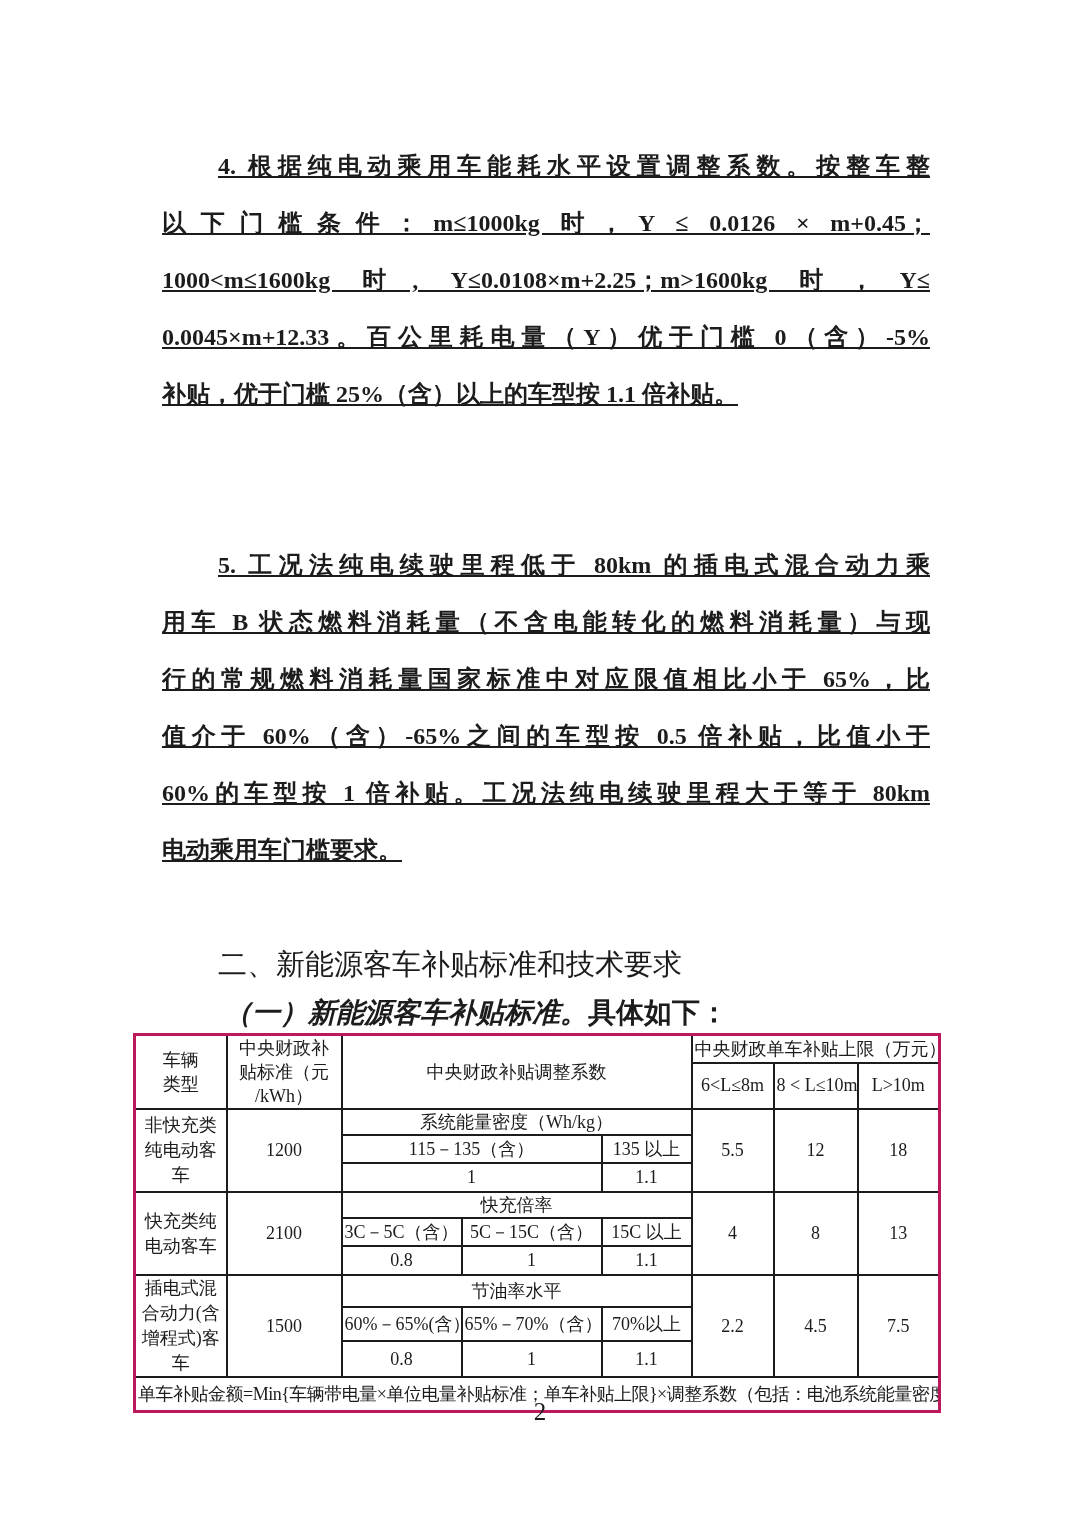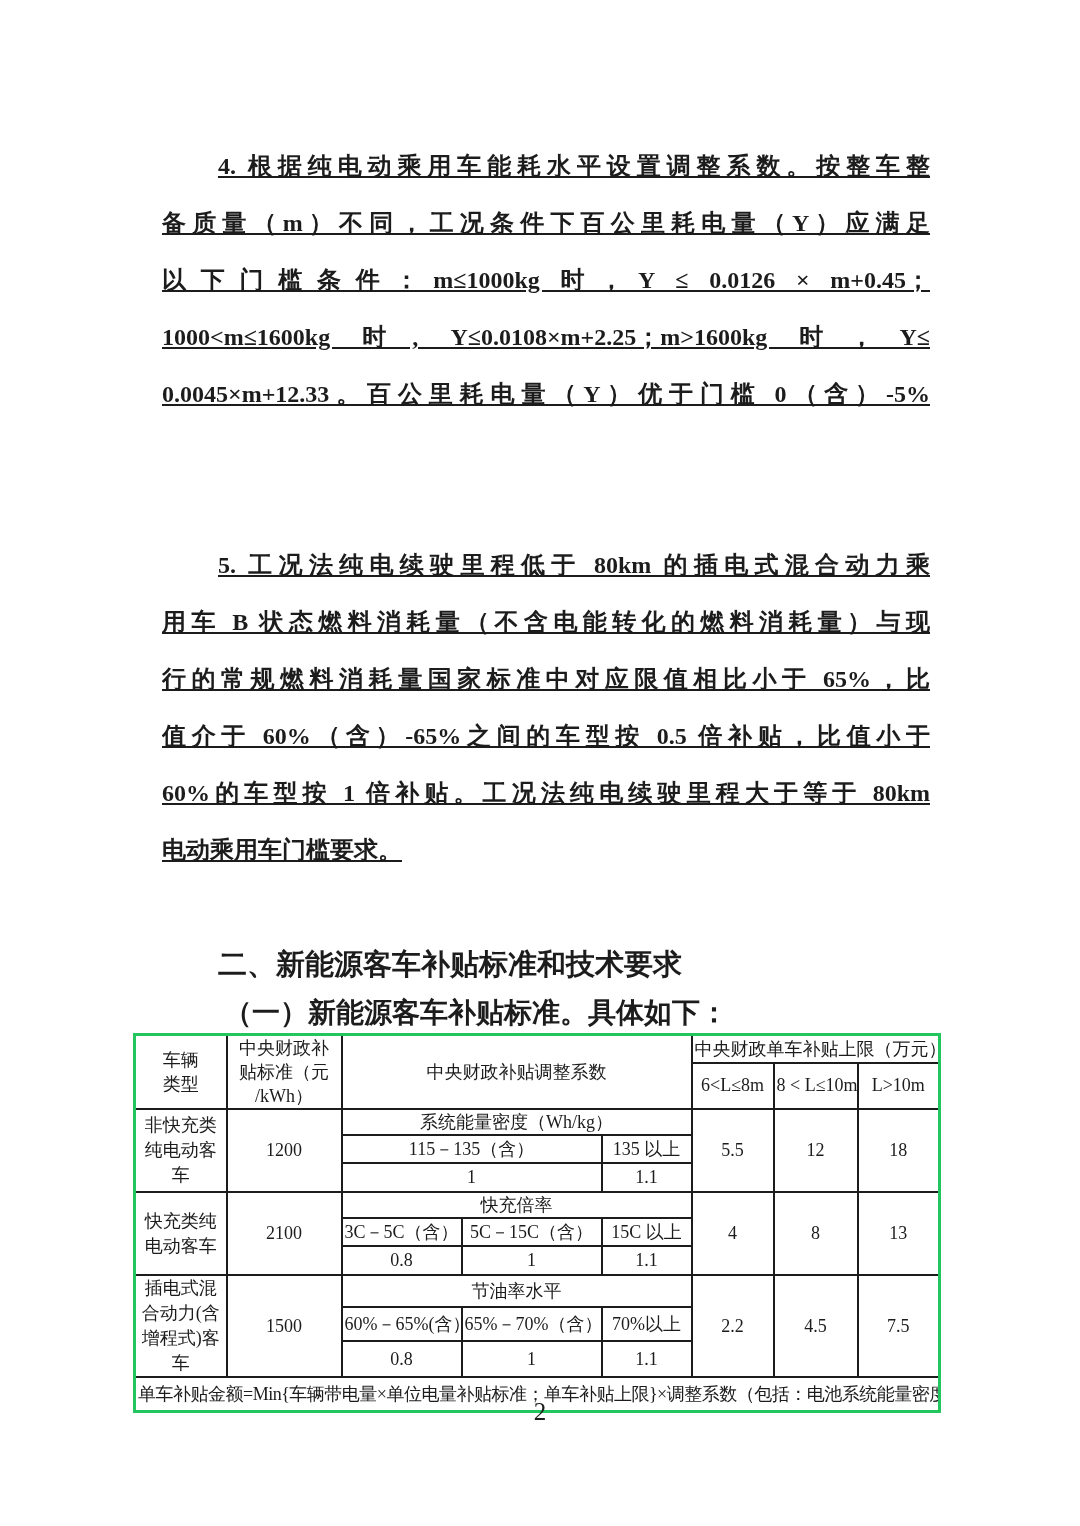--- a/index.html
+++ b/index.html
@@ -22,34 +22,34 @@
     text-align:justify; text-align-last:justify;
     overflow:hidden;
     text-decoration:underline;
   }
   .line.first { text-indent:56px; }
   .line.end   { text-align-last:left; }
   
   .heading {
     position:absolute; left:162px; top:936px; width:768px;
     height:57px; line-height:57px;
-    font-size:29px; font-weight:700; text-indent:56px;
+    font-size:29px; font-weight:400; text-indent:56px;
   }
   .subheading {
     position:absolute; left:162px; top:993px; width:768px;
     height:40px; line-height:40px; font-size:28px; text-indent:62px;
   }
-  .subheading .kai  { font-weight:700; }
+  .subheading .kai  { font-weight:700; font-style:italic; }
   .subheading .rest { font-weight:600; font-style:normal; }
   
   table.subsidy {
     position:absolute; left:133px; top:1033px;
     width:805px;
     border-collapse:collapse; table-layout:fixed;
-    border:3px solid #22c55e;
+    border:3px solid #be185d;
   }
   .subsidy th, .subsidy td {
     border:2px solid #1c1c1c;
     text-align:center; vertical-align:middle;
     padding:0 2px; font-size:18px; font-weight:400;
     overflow:hidden;
   }
   .pre { white-space:pre-line; }
   .hz        { font-weight:700; font-size:19px; line-height:24px; }
   .capgroup  { font-weight:700; font-size:17px; white-space:nowrap; }
@@ -77,24 +77,24 @@
     text-align:center; font-size:25px; font-weight:400;
   }
 </style>
 </head>
 <body>
 
 <div class="doc">
 
   <div class="para" id="para4">
     <div class="line first">4. 根据纯电动乘用车能耗水平设置调整系数。按整车整</div>
-    <div class="line">备质量（m）不同，工况条件下百公里耗电量（Y）应满足</div>
     <div class="line">以下门槛条件：m≤1000kg 时，Y ≤ 0.0126 × m+0.45；</div>
     <div class="line">1000&lt;m≤1600kg 时, Y≤0.0108×m+2.25；m&gt;1600kg 时，Y≤</div>
     <div class="line">0.0045×m+12.33。百公里耗电量（Y）优于门槛 0（含）-5%</div>
+    <div class="line end">补贴，优于门槛 25%（含）以上的车型按 1.1 倍补贴。</div>
   </div>
 
   <div class="para" id="para5">
     <div class="line first">5. 工况法纯电续驶里程低于 80km 的插电式混合动力乘</div>
     <div class="line">用车 B 状态燃料消耗量（不含电能转化的燃料消耗量）与现</div>
     <div class="line">行的常规燃料消耗量国家标准中对应限值相比小于 65%，比</div>
     <div class="line">值介于 60%（含）-65%之间的车型按 0.5 倍补贴，比值小于</div>
     <div class="line">60%的车型按 1 倍补贴。工况法纯电续驶里程大于等于 80km</div>
     <div class="line end">电动乘用车门槛要求。</div>
   </div>

